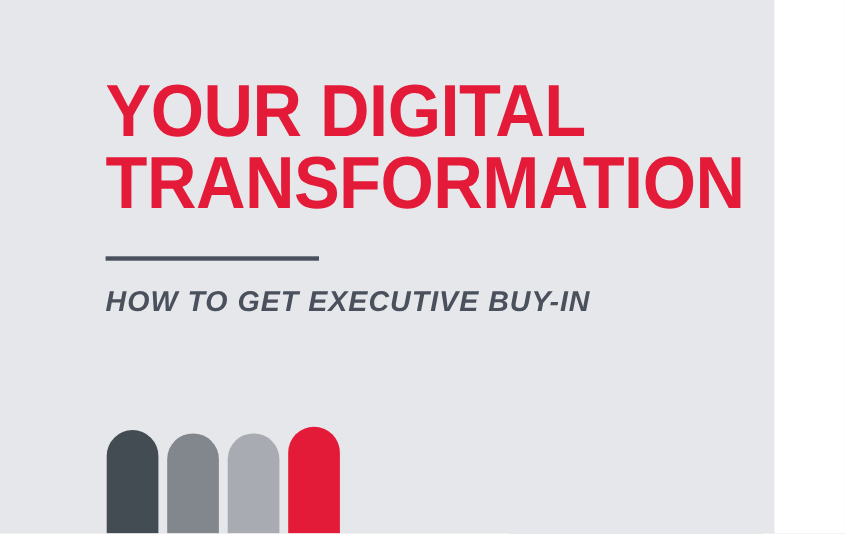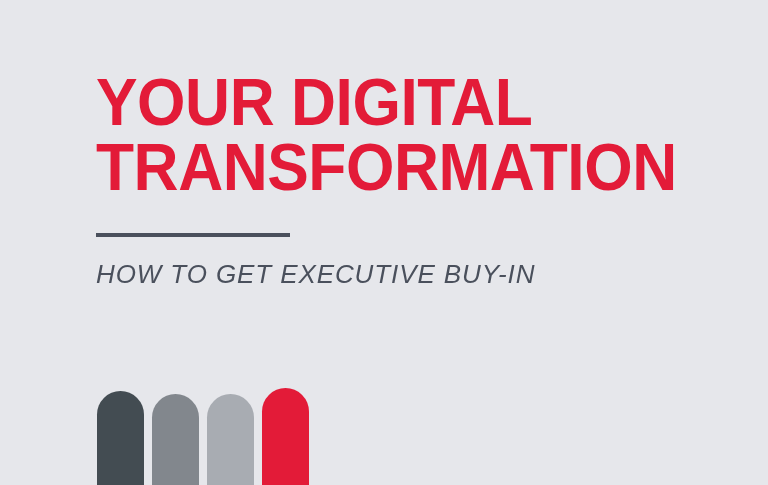--- a/index.html
+++ b/index.html
@@ -8,21 +8,21 @@
   }
   body {
     width: 768px;
     height: 485px;
     overflow: hidden;
     font-family: "Liberation Sans", sans-serif;
   }
 
   #slide {
     position: relative;
-    width: 768px;
+    width: 704px;
     height: 485px;
     background: #e6e7eb;
     overflow: hidden;
   }
 
   
   #title-block {
     position: absolute;
     left: 96px;
     top: 74px;
@@ -54,21 +54,21 @@
     background: #4a505c;
   }
 
   
   #subtitle {
     position: absolute;
     left: 96px;
     top: 258px;
     font-family: "Liberation Sans", sans-serif;
     font-style: italic;
-    font-weight: 400;
+    font-weight: 700;
     font-size: 26px;
     line-height: 32px;
     letter-spacing: 0.9px;
     color: #4a505c;
     white-space: nowrap;
   }
 
   
   #bars {
     position: absolute;

